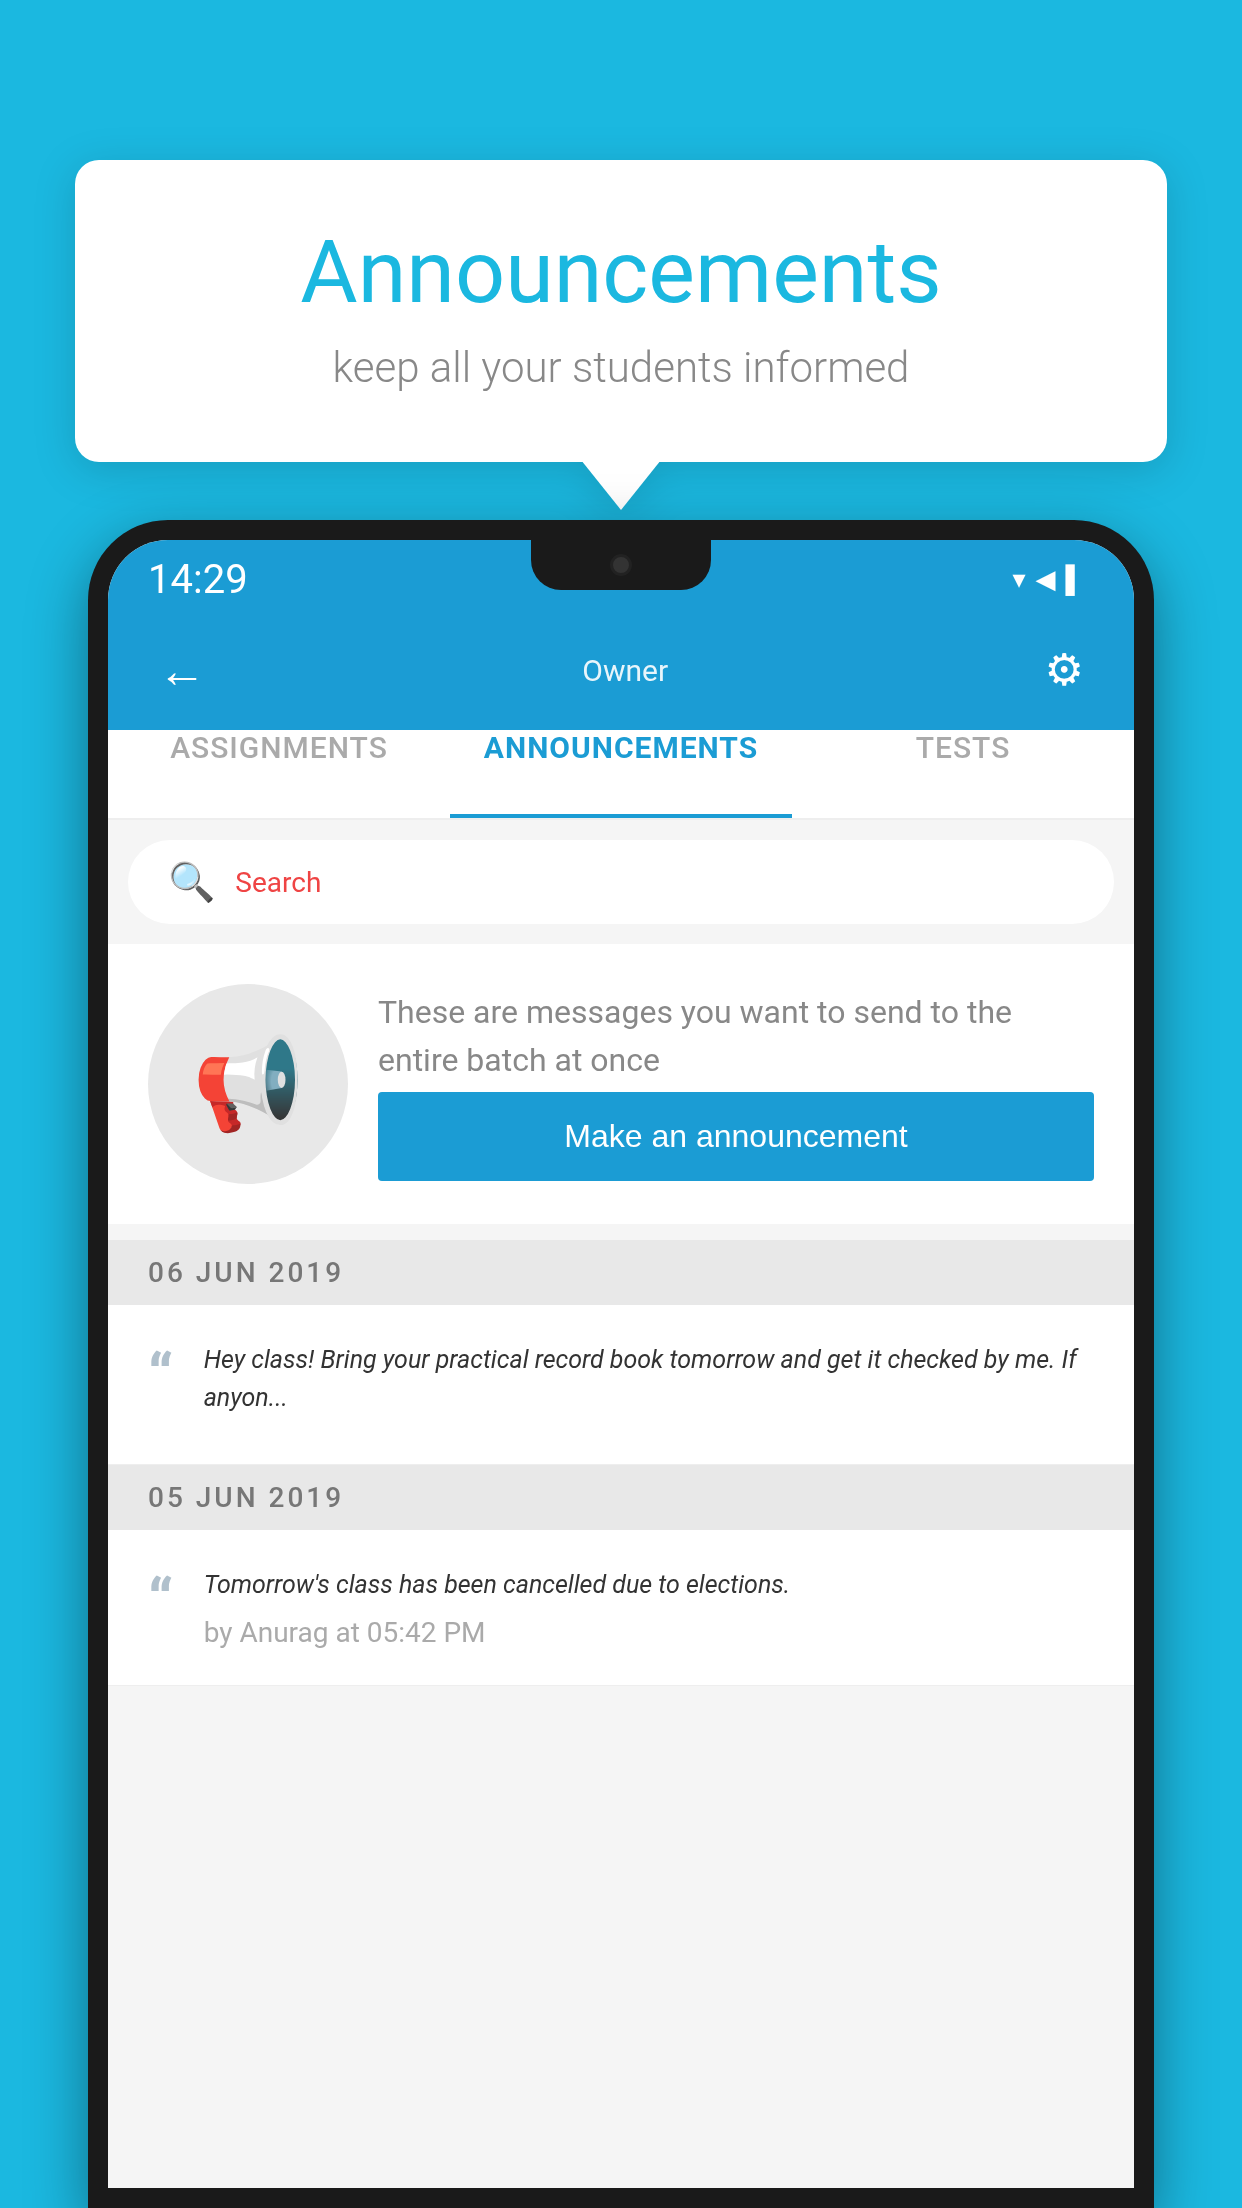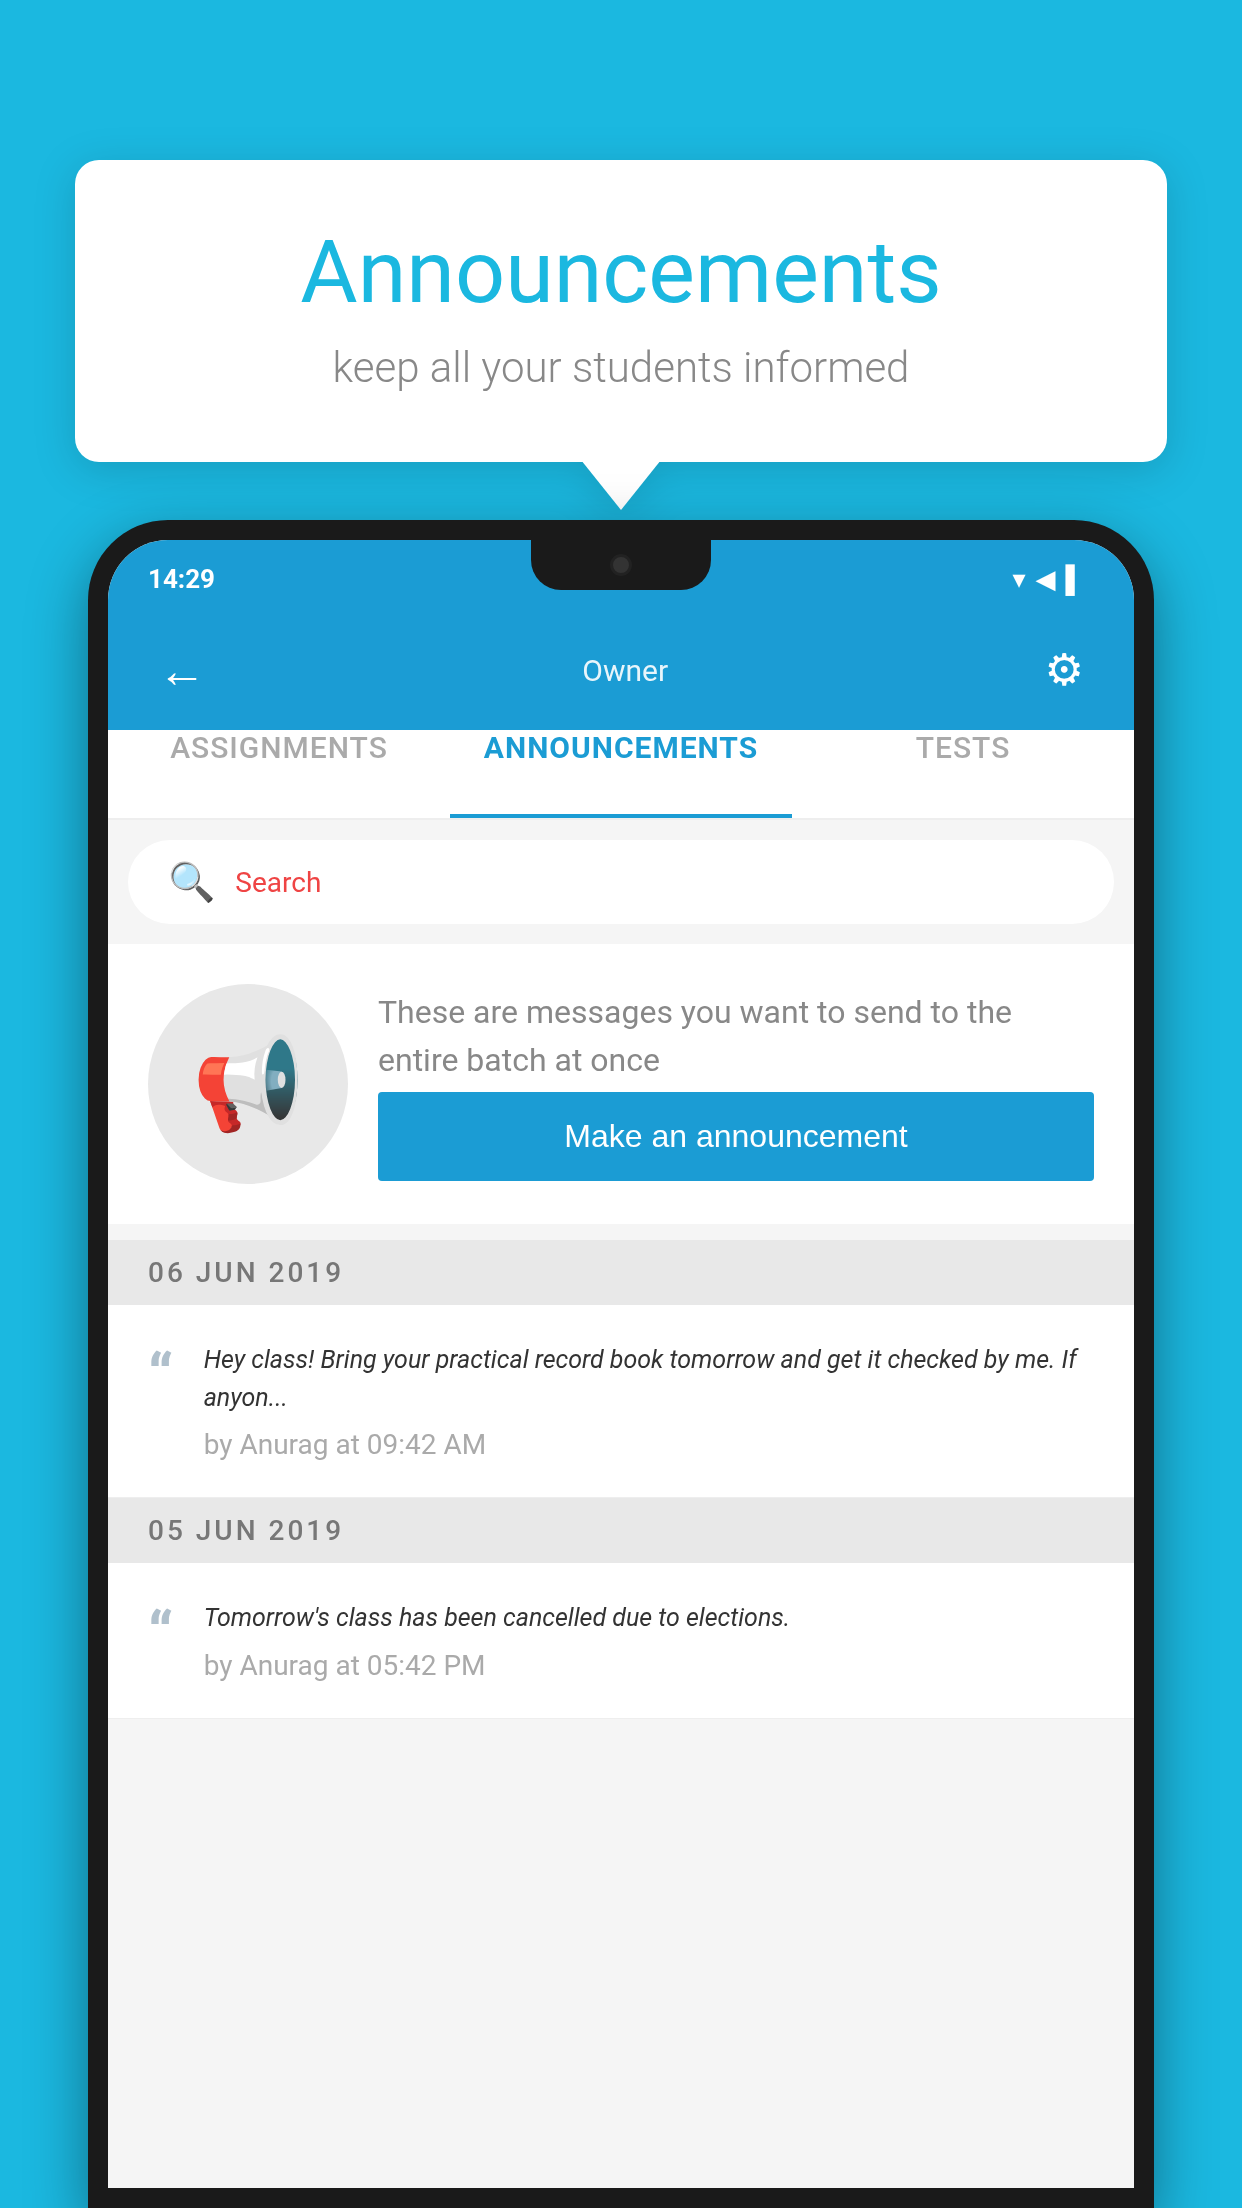--- a/index.html
+++ b/index.html
@@ -96,22 +96,22 @@
       background: #1B9CD4;
       height: 70px;
       display: flex;
       align-items: center;
       justify-content: space-between;
       padding: 0 50px 0 40px;
       padding-top: 8px;
     }
     .status-time {
       color: white;
-      font-size: 26px;
-      font-weight: 700;
+      font-size: 40px;
+      font-weight: 400;
     }
     .status-icons {
       display: flex;
       align-items: center;
       gap: 10px;
     }
     .status-icons span {
       color: white;
       font-size: 26px;
     }
@@ -348,21 +348,20 @@
           <button class="make-announcement-btn">Make an announcement</button>
         </div>
       </div>
 
       <div class="date-separator">06  JUN  2019</div>
 
       <div class="announcement-item">
         <div class="quote-icon">“</div>
         <div class="announcement-content">
           <div class="announcement-message">Hey class! Bring your practical record book tomorrow and get it checked by me. If anyon...</div>
-          <div class="announcement-meta">by Anurag at 09:42 AM</div>
         </div>
       </div>
 
       <div class="date-separator">05  JUN  2019</div>
 
       <div class="announcement-item">
         <div class="quote-icon">“</div>
         <div class="announcement-content">
           <div class="announcement-message">Tomorrow's class has been cancelled due to elections.</div>
           <div class="announcement-meta">by Anurag at 05:42 PM</div>

